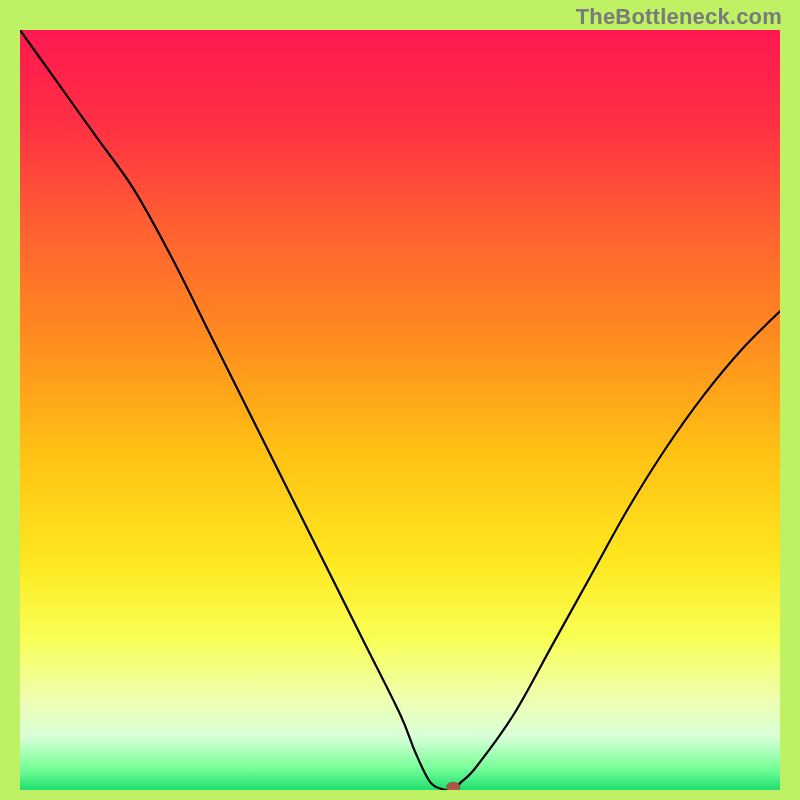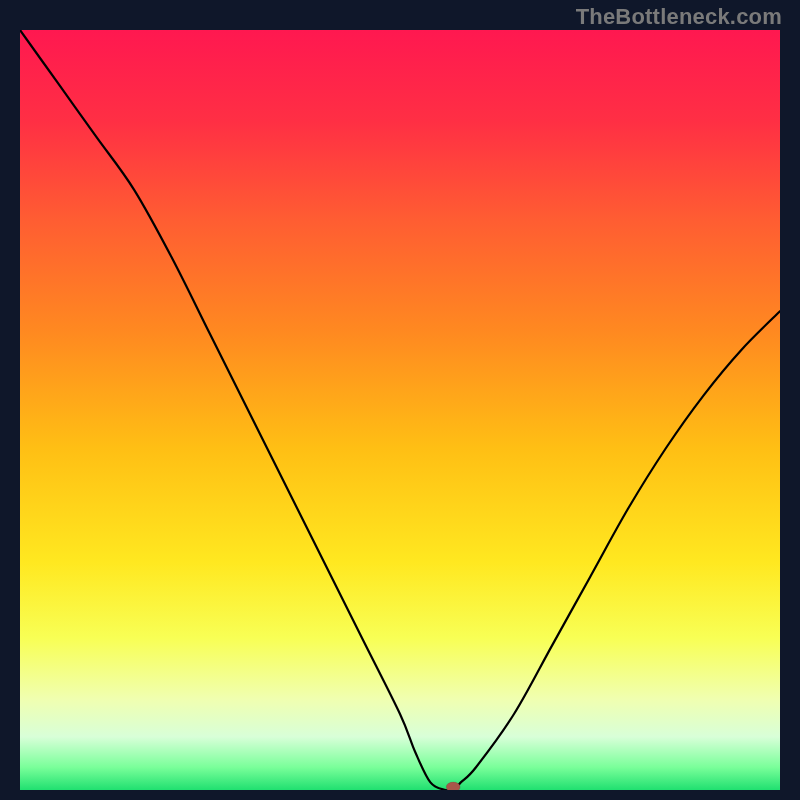--- a/index.html
+++ b/index.html
@@ -8,21 +8,21 @@
     width: 800px;
     height: 800px;
     background: #000;
     font-family: Arial, Helvetica, sans-serif;
     overflow: hidden;
   }
   .outer {
     position: relative;
     width: 800px;
     height: 800px;
-    background: #0f172a;
+    background: #bef264;
   }
   .watermark {
     position: absolute;
     top: 4px;
     right: 18px;
     color: #7a7a7a;
     font-size: 22px;
     font-weight: 600;
     letter-spacing: 0.2px;
     user-select: none;

